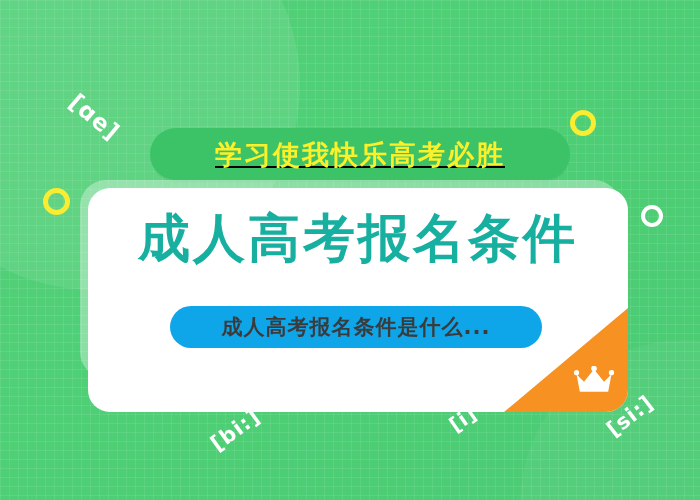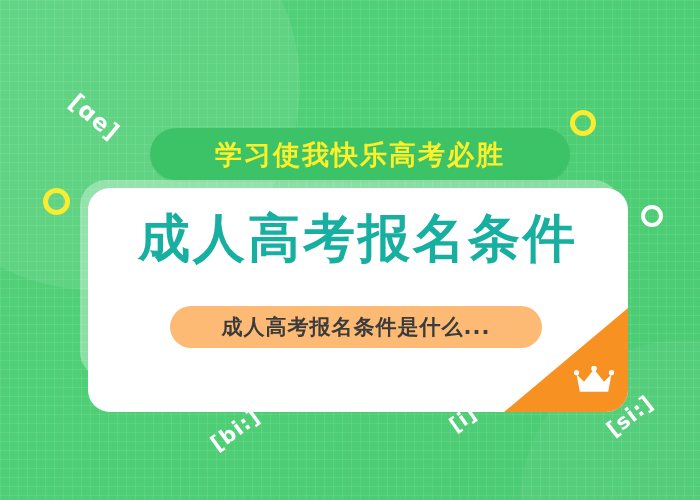--- a/index.html
+++ b/index.html
@@ -82,20 +82,21 @@
     left: 150px;
     top: 128px;
     width: 420px;
     height: 52px;
     border-radius: 26px;
     background: #3cc367;
     display: flex;
     align-items: center;
     justify-content: center;
     box-shadow: 0 2px 0 rgba(0,0,0,0.04);
+    text-decoration: underline;
   }
   #tagline-text {
     color: #fbf02a;
     font-size: 27px;
     font-weight: bold;
     letter-spacing: 2px;
     font-family: "DejaVu Sans", sans-serif;
     line-height: 1;
   }
 
@@ -134,21 +135,21 @@
     line-height: 1;
   }
 
   #subtitle-pill {
     position: absolute;
     left: 82px;
     top: 118px;
     width: 372px;
     height: 42px;
     border-radius: 21px;
-    background: #fdba74;
+    background: #0ea5e9;
     display: flex;
     align-items: center;
     justify-content: center;
   }
   #subtitle-text {
     color: #3b3b3b;
     font-size: 21px;
     font-weight: bold;
     letter-spacing: 1px;
     font-family: "DejaVu Sans", sans-serif;

